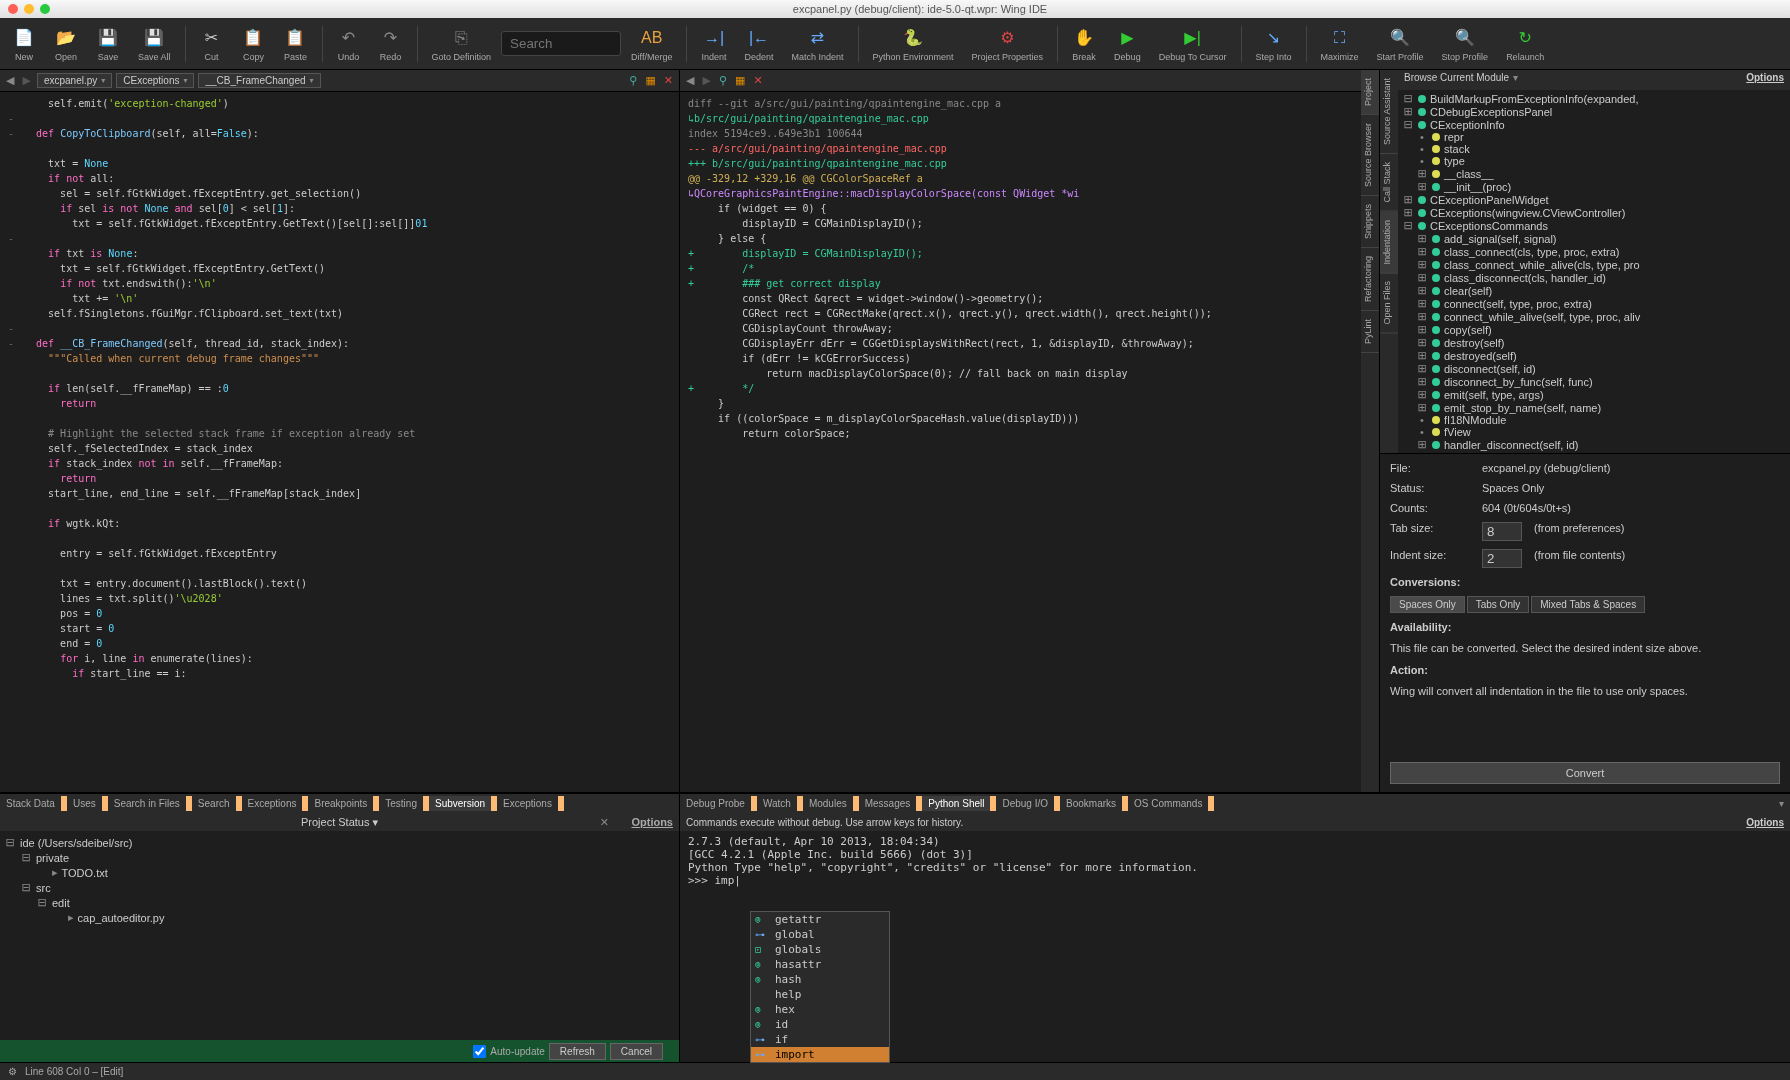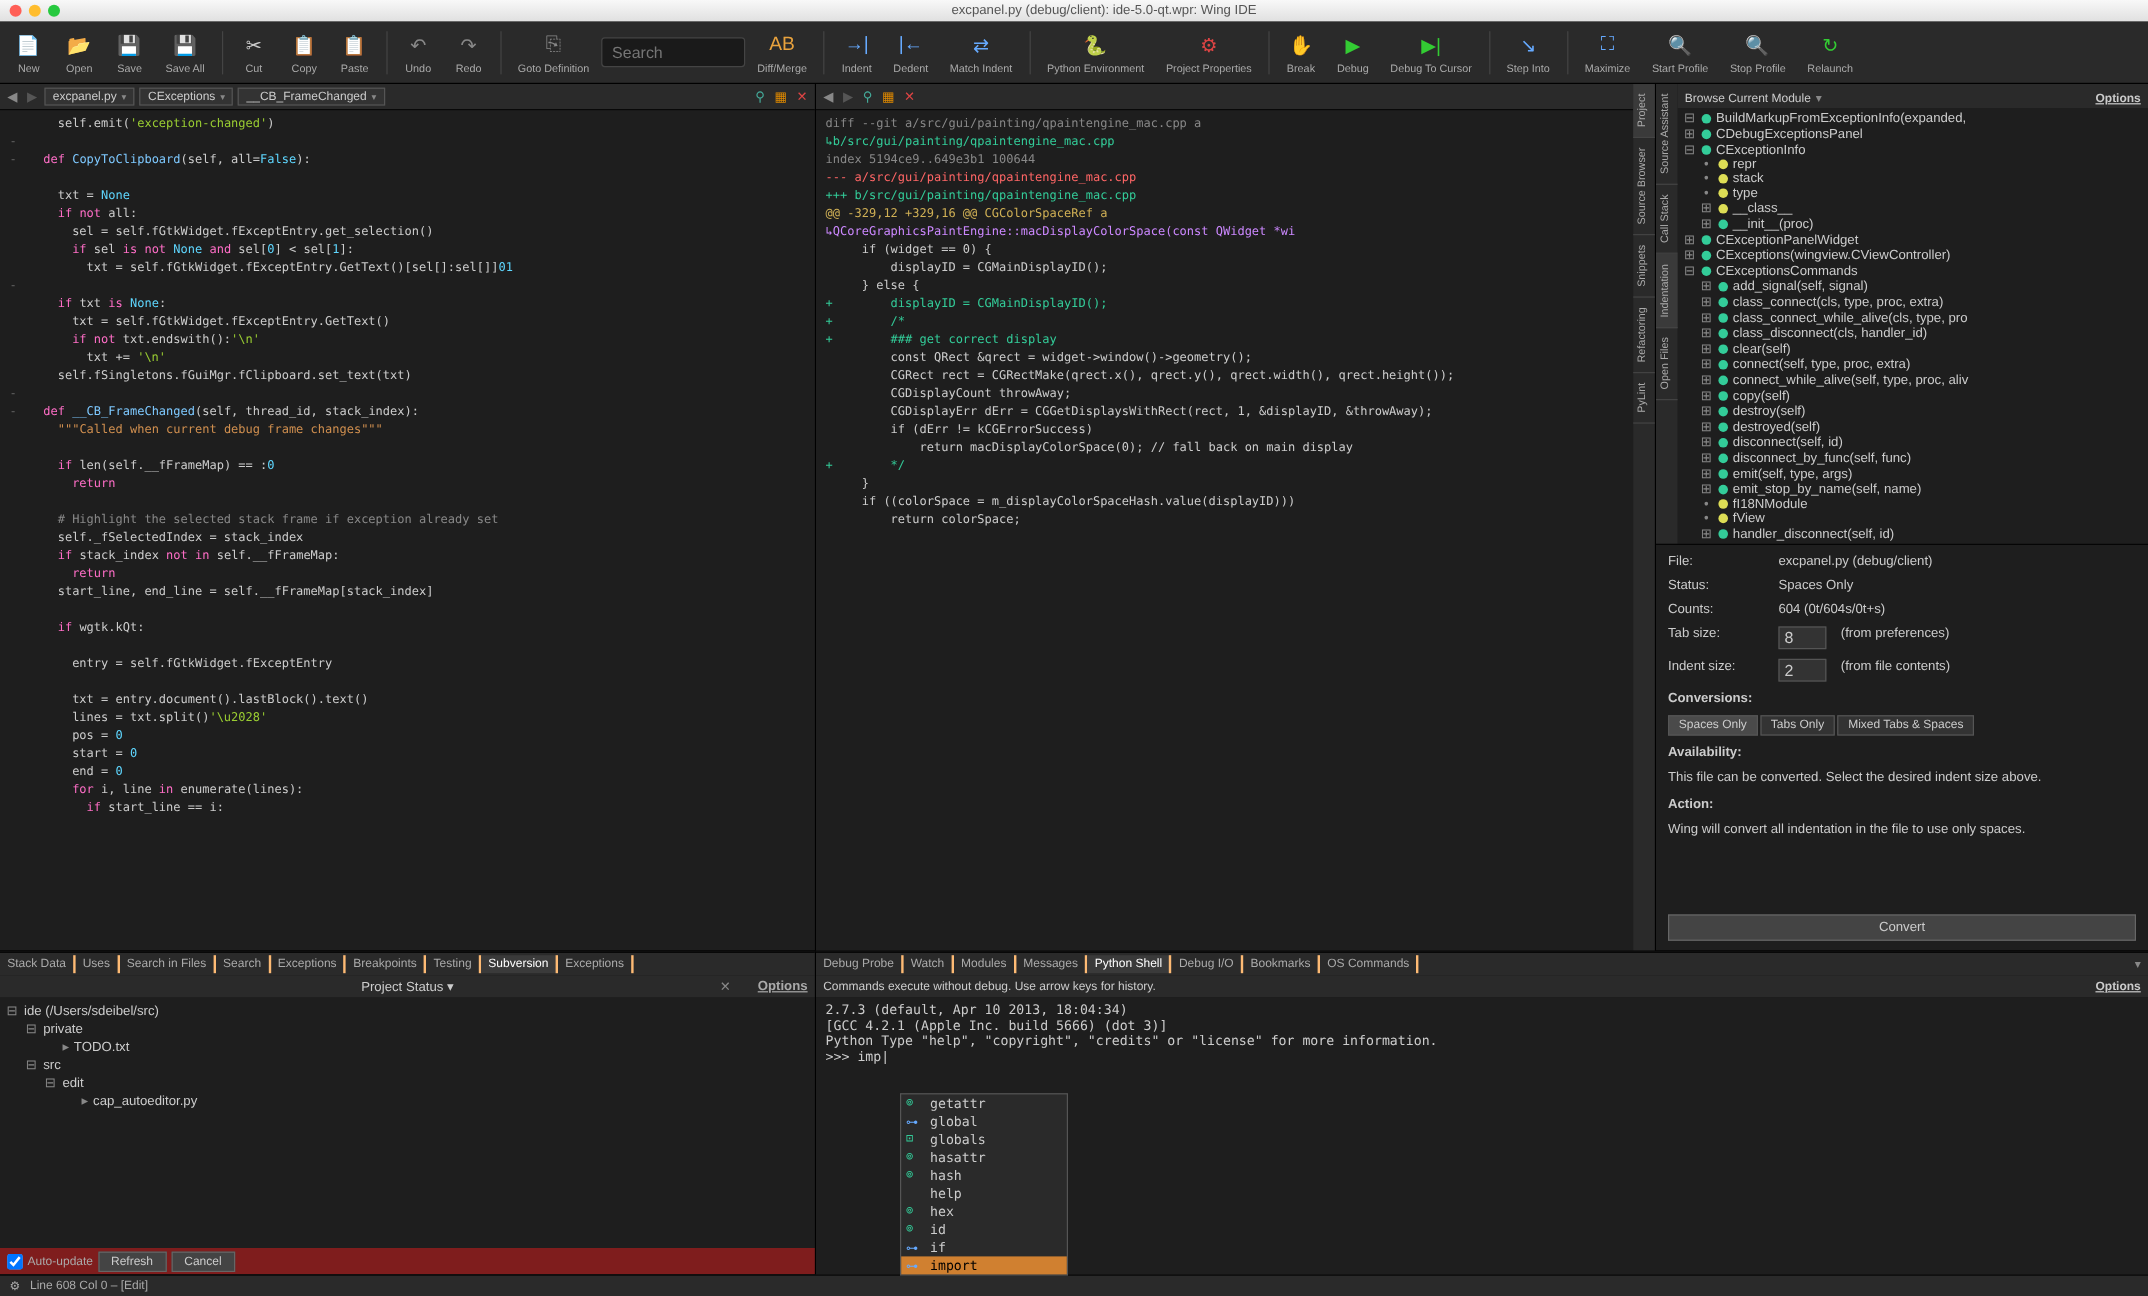--- a/index.html
+++ b/index.html
@@ -50,32 +50,32 @@
 .c-cm { color: #888; }
 .d-add { color: #33cc99; }
 .d-del { color: #ff6666; }
 .d-hd { color: #cc88ff; }
 .d-ctx { color: #888; }
 .d-hunk { color: #d0b055; }
 .code .line { position: relative; padding-left: 16px; }
 .fold-marker { position: absolute; left: 0; color: #666; cursor: pointer; }
 
 .bottom-tabs { background: #2a2a2a; border-top: 1px solid #000; display: flex; align-items: center; height: 20px; font-size: 10px; }
-.btab { padding: 2px 6px; border-right: 2px solid #fdba74; color: #aaa; cursor: pointer; }
+.btab { padding: 2px 6px; border-right: 6px solid #fdba74; color: #aaa; cursor: pointer; }
 .btab.active { background: #3a3a3a; color: #fff; text-align: center; }
 
 .proj-header { background: #2a2a2a; display: flex; align-items: center; justify-content: center; padding: 2px; height: 18px; position: relative; }
 .proj-header .opts { position: absolute; right: 6px; color: #aaa; font-weight: bold; text-decoration: underline; }
 .proj-header .closebtn { position: absolute; right: 70px; color: #888; }
 .tree { flex: 1; background: #1e1e1e; padding: 4px; font-size: 11px; overflow: auto; }
 .tree-item { display: flex; align-items: center; gap: 4px; padding: 1px 0; }
 .tree-ico { width: 12px; text-align: center; color: #888; }
 .indent1 { padding-left: 16px; } .indent2 { padding-left: 32px; } .indent3 { padding-left: 48px; }
 
-.proj-footer { background: #7f1d1d; display: flex; align-items: center; justify-content: flex-start; gap: 4px; padding: 2px 6px; height: 22px; }
+.proj-footer { background: #14532d; display: flex; align-items: center; justify-content: flex-end; gap: 4px; padding: 2px 16px; height: 22px; }
 .pbtn { background: #444; border: 1px solid #666; color: #ccc; padding: 2px 10px; font-size: 10px; cursor: pointer; }
 .chk { display: flex; align-items: center; gap: 4px; color: #aaa; font-size: 10px; }
 
 .shell { flex: 1; background: #1e1e1e; font-family: Monaco, monospace; font-size: 11px; padding: 4px 8px; position: relative; }
 .shell-line { color: #ccc; }
 .complete { position: absolute; background: #2a2a2a; border: 1px solid #555; left: 70px; top: 80px; width: 140px; }
 .comp-item { display: flex; align-items: center; gap: 6px; padding: 1px 4px; }
 .comp-item.sel { background: #d08030; color: #000; }
 .comp-ico { width: 14px; font-size: 10px; }
 .ci-g { color: #33cc99; } .ci-b { color: #6af; }
@@ -84,21 +84,21 @@
 .stab { writing-mode: vertical-rl; transform: rotate(180deg); padding: 8px 2px; font-size: 9px; color: #aaa; border-top: 1px solid #444; cursor: pointer; text-align: center; }
 .stab.active { background: #3a3a3a; }
 
 .col-mid-inner { flex: 1; display: flex; position: relative; }
 .col-mid-code { flex: 1; display: flex; flex-direction: column; margin-right: 18px; }
 
 .col-right-inner { flex: 1; display: flex; position: relative; }
 .col-right-content { flex: 1; display: flex; flex-direction: column; margin-left: 18px; }
 .side-tabs.left { left: 0; right: auto; }
 
-.browser-hdr { background: #2a2a2a; display: flex; align-items: flex-end; padding: 2px 6px; height: 20px; font-size: 10px; }
+.browser-hdr { background: #2a2a2a; display: flex; align-items: flex-start; padding: 2px 6px; height: 20px; font-size: 10px; }
 .browser-hdr .opts { margin-left: auto; font-weight: bold; text-decoration: underline; }
 .outline { flex: 1; background: #1e1e1e; overflow: auto; font-size: 11px; padding: 2px; max-height: 370px; }
 .o-item { display: flex; align-items: center; padding: 0; white-space: nowrap; }
 .o-exp { width: 12px; color: #888; cursor: pointer; text-align: center; }
 .o-dot { width: 8px; height: 8px; border-radius: 50%; margin: 0 4px; flex-shrink: 0; }
 .dg { background: #33cc99; } .dy { background: #dd5; }
 .o-i0 { padding-left: 2px; } .o-i1 { padding-left: 16px; }
 
 .indent-panel { background: #1e1e1e; border-top: 1px solid #000; padding: 8px 10px; font-size: 11px; flex: 1; display: flex; flex-direction: column; gap: 8px; }
 .ip-row { display: flex; gap: 12px; }

